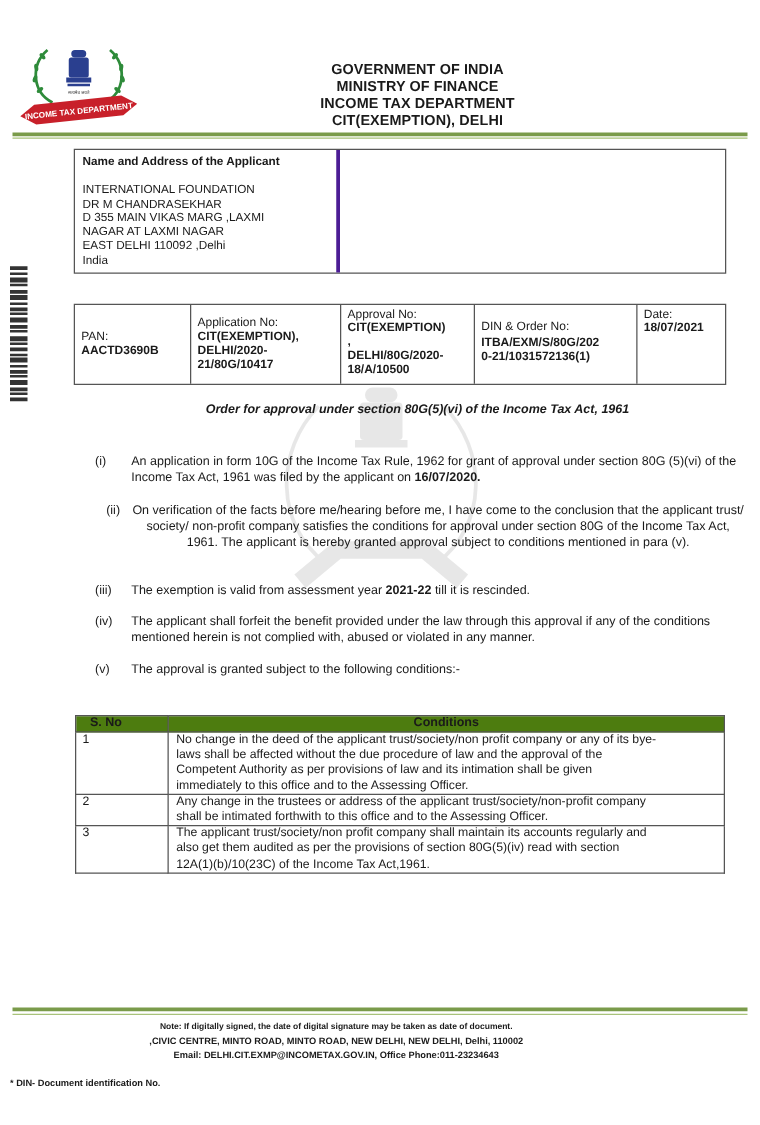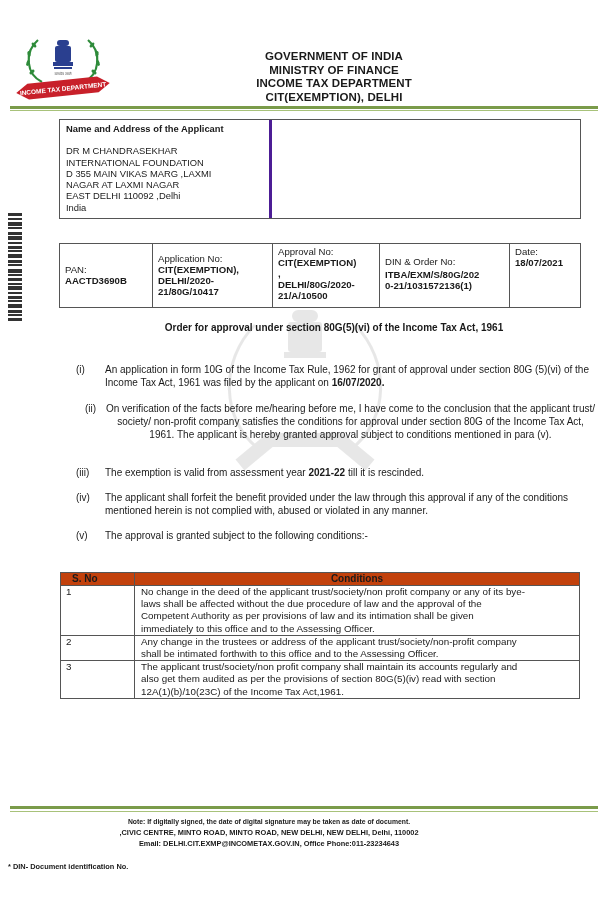--- a/index.html
+++ b/index.html
@@ -34,31 +34,31 @@
     .cell-pan { width: 93px; padding-top: 20px; }
     .cell-app { width: 120px; padding-top: 9px; }
     .cell-appr { width: 107px; }
     .cell-din { width: 130px; padding-top: 12px; }
     .cell-date { flex: 1; }
 
     
     .watermark { position: absolute; left: 200px; top: 300px; width: 210px; height: 200px; opacity: 0.12; }
 
     
-    .order-title { position: absolute; left: 0; width: 608px; top: 322px; text-align: center; font-weight: bold; font-size: 10px; padding-left: 60px; }
+    .order-title { position: absolute; left: 0; width: 608px; top: 322px; text-align: center; font-weight: bold; font-size: 10px; padding-left: 60px; font-style: italic; }
 
     
     .para { position: absolute; left: 76px; width: 520px; font-size: 10px; line-height: 13.2px; display: flex; }
     .para .num { width: 29px; flex-shrink: 0; }
     .para .txt { flex: 1; }
     .para b { font-weight: bold; }
 
     
     .cond-table { position: absolute; left: 60px; top: 572px; width: 520px; border-collapse: collapse; font-size: 9.8px; line-height: 12.2px; border: 1.5px solid #555; }
-    .cond-table th { background: #c2410c; font-weight: bold; font-size: 10px; padding: 0 4px; border: 1px solid #555; height: 13px; line-height: 12px; }
+    .cond-table th { background: #4d7c0f; font-weight: bold; font-size: 10px; padding: 0 4px; border: 1px solid #555; height: 13px; line-height: 12px; }
     .cond-table td { border: 1px solid #555; vertical-align: top; padding: 0 4px 0 5px; }
     .cond-table th.sno, .cond-table td.sno { width: 74px; }
     .cond-table th.sno { text-align: left; padding-left: 11px; }
     .cond-table td.cond { padding-left: 6px; padding-right: 52px; }
 
     
     .footer-note { position: absolute; left: 0; width: 488px; top: 816px; text-align: center; font-size: 7.4px; line-height: 11px; font-weight: bold; padding-left: 50px; }
     .din-note { position: absolute; left: 8px; top: 862px; font-size: 7.4px; font-weight: bold; }
   </style>
 </head>
@@ -129,22 +129,22 @@
     <span style="height:2px;margin-bottom:2px"></span>
     <span style="height:4px;margin-bottom:2px"></span>
     <span style="height:3px;margin-bottom:1px"></span>
     <span style="height:2px;margin-bottom:2px"></span>
     <span style="height:3px;margin-bottom:2px"></span>
   </div>
 
   <div class="applicant-box">
     <div class="applicant-left">
       <div class="label">Name and Address of the Applicant</div>
+      <div>INTERNATIONAL FOUNDATION</div>
       <div>DR M CHANDRASEKHAR</div>
-      <div>INTERNATIONAL FOUNDATION</div>
       <div>D 355 MAIN VIKAS MARG ,LAXMI</div>
       <div>NAGAR AT LAXMI NAGAR</div>
       <div>EAST DELHI 110092 ,Delhi</div>
       <div>India</div>
     </div>
     <div class="applicant-right"></div>
   </div>
 
   <div class="info-row">
     <div class="info-cell cell-pan">
@@ -155,21 +155,21 @@
       <div class="lbl">Application No:</div>
       <div class="val">CIT(EXEMPTION),</div>
       <div class="val">DELHI/2020-</div>
       <div class="val">21/80G/10417</div>
     </div>
     <div class="info-cell cell-appr">
       <div class="lbl">Approval No:</div>
       <div class="val">CIT(EXEMPTION)</div>
       <div class="val">,</div>
       <div class="val">DELHI/80G/2020-</div>
-      <div class="val">21/A/10500</div>
+      <div class="val">18/A/10500</div>
     </div>
     <div class="info-cell cell-din">
       <div class="lbl" style="margin-bottom:2px">DIN &amp; Order No:</div>
       <div class="val">ITBA/EXM/S/80G/202</div>
       <div class="val">0-21/1031572136(1)</div>
     </div>
     <div class="info-cell cell-date">
       <div class="lbl">Date:</div>
       <div class="val">18/07/2021</div>
     </div>

